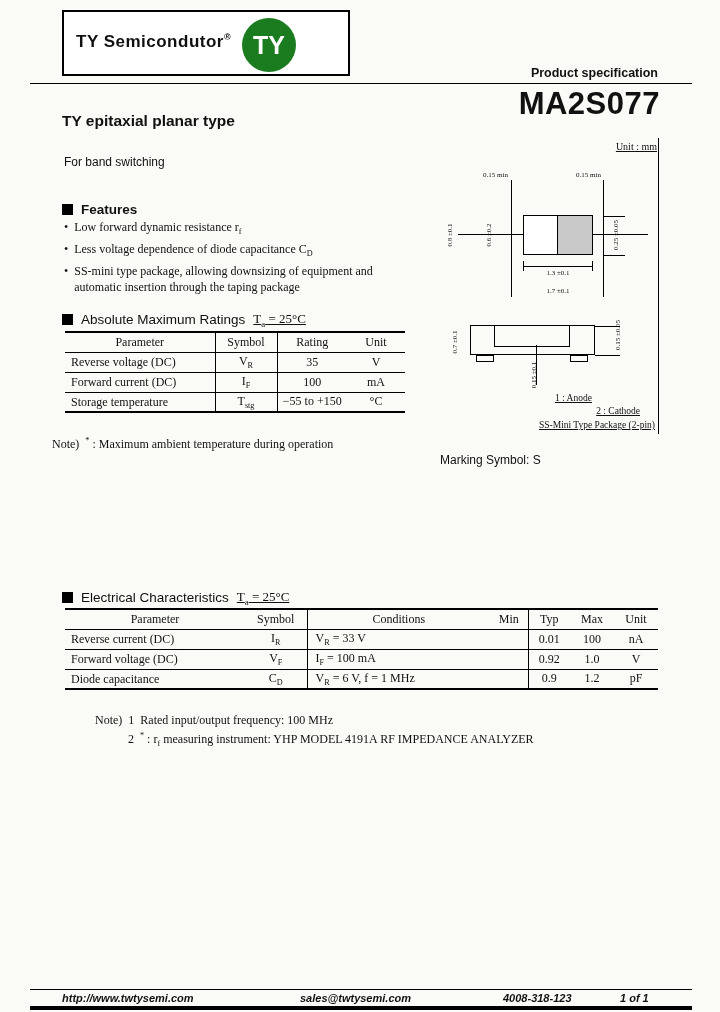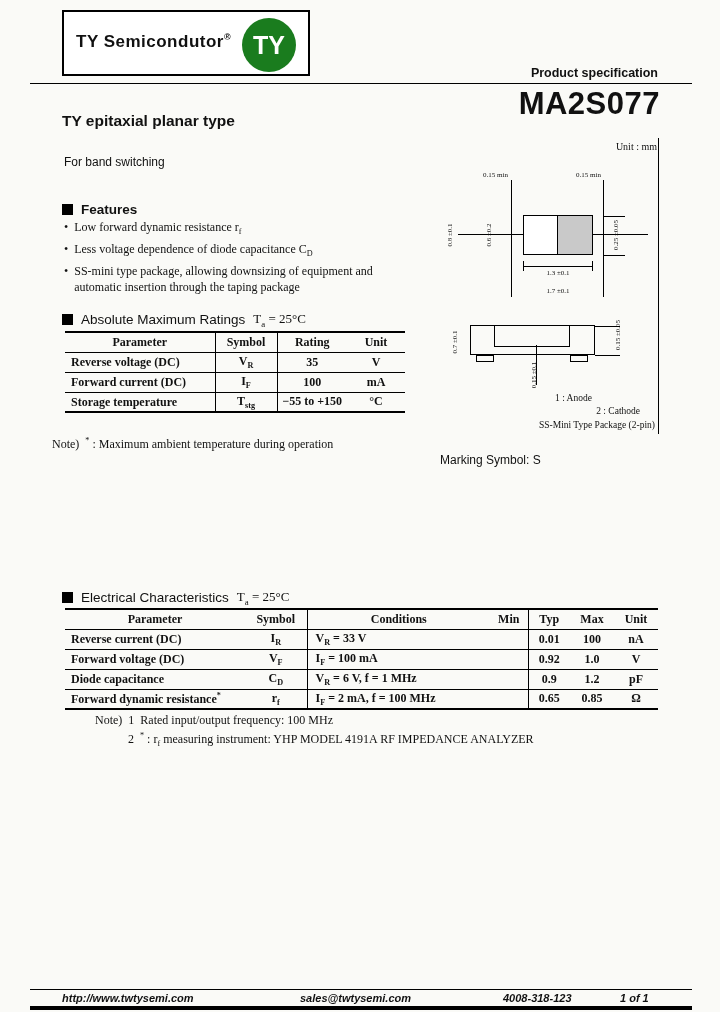--- a/index.html
+++ b/index.html
@@ -6,25 +6,25 @@
   html,body { width:720px; height:1012px; }
   body {
     position:relative;
     background:#fafaf7;
     color:#111;
     font-family:"Liberation Serif", serif;
     overflow:hidden;
   }
   .abs { position:absolute; }
   .sans { font-family:"Liberation Sans", sans-serif; }
-  .serif { font-family:"Liberation Serif", serif; }
+  .serif { font-family:"Liberation Serif", serif;text-decoration:underline; }
   .line { background:#000; }
 
   
-  .logo-box { left:62px; top:10px; width:248px; height:66px; border:2px solid #000; background:#fff; }
+  .logo-box { left:62px; top:10px; width:288px; height:66px; border:2px solid #000; background:#fff; }
   .logo-text { left:12px; top:20px; font-weight:bold; font-size:17px; letter-spacing:0.5px; white-space:nowrap; }
   .logo-text sup { font-size:9px; }
   .logo-badge {
     left:178px; top:6px; width:54px; height:54px; border-radius:50%;
     background:#1a7c1e; color:#fff; font-weight:bold; font-size:25px;
     display:flex; align-items:center; justify-content:center; letter-spacing:0px;
   }
   .spec-label { right:62px; top:66px; font-weight:bold; font-size:12.5px; }
   .part-number { right:60px; top:86px; font-weight:bold; font-size:31px; letter-spacing:0.5px; }
 
@@ -37,21 +37,21 @@
   .temp { font-size:13px; }
   sub { font-size:0.68em; }
   sup { font-size:0.68em; }
 
   .features-list { left:64px; top:219px; width:352px; font-size:12px; line-height:16.5px; }
   .feature-item { display:flex; }
   .bullet { margin-right:6px; }
   .feature-text { width:336px; }
 
   table { border-collapse:collapse; font-size:12px; }
-  td, th { font-weight:bold; height:20px; padding:0 4px; text-align:center; white-space:nowrap; }
+  td, th { font-weight:normal; height:20px; padding:0 4px; text-align:center; white-space:nowrap; }
   .amr-table { left:65px; top:331px; width:340px; border-top:2px solid #000; border-bottom:2px solid #000; }
   .amr-table col.c1 { width:150px; } .amr-table col.c2 { width:62px; }
   .amr-table col.c3 { width:70px; } .amr-table col.c4 { width:58px; }
   .amr-table thead tr, .amr-table tr.bb { border-bottom:1px solid #000; }
   .amr-table td:nth-child(1), .amr-table th:nth-child(1),
   .amr-table td:nth-child(2), .amr-table th:nth-child(2) { border-right:1px solid #000; }
   .cell-left { text-align:left; padding-left:6px; }
 
   .ec-table { left:65px; top:608px; width:593px; border-top:2px solid #000; border-bottom:2px solid #000; }
   .ec-table col.c1 { width:180px; } .ec-table col.c2 { width:62px; }
@@ -243,29 +243,20 @@
     </tr>
     <tr class="bb">
       <td class="cell-left"><span>Diode capacitance</span><sup></sup></td>
       <td><span>C</span><sub>D</sub></td>
       <td class="cond"><span>V</span><sub>R</sub><span> = 6 V, f = 1 MHz</span></td>
       <td></td>
       <td>0.9</td>
       <td>1.2</td>
       <td>pF</td>
     </tr>
-    <tr>
-      <td class="cell-left"><span>Forward dynamic resistance</span><sup>*</sup></td>
-      <td><span>r</span><sub>f</sub></td>
-      <td class="cond"><span>I</span><sub>F</sub><span> = 2 mA, f = 100 MHz</span></td>
-      <td></td>
-      <td>0.65</td>
-      <td>0.85</td>
-      <td>Ω</td>
-    </tr>
   </tbody>
 </table>
 
 <div class="abs note" style="left:95px; top:713px;">
   <span>Note)</span>&nbsp;&nbsp;<span>1</span>&nbsp;&nbsp;<span>Rated input/output frequency: 100 MHz</span>
 </div>
 <div class="abs note" style="left:128px; top:731px;">
   <span>2</span>&nbsp;&nbsp;<sup>*</sup><span> : r</span><sub>f</sub><span> measuring instrument: YHP MODEL 4191A RF IMPEDANCE ANALYZER</span>
 </div>
 

